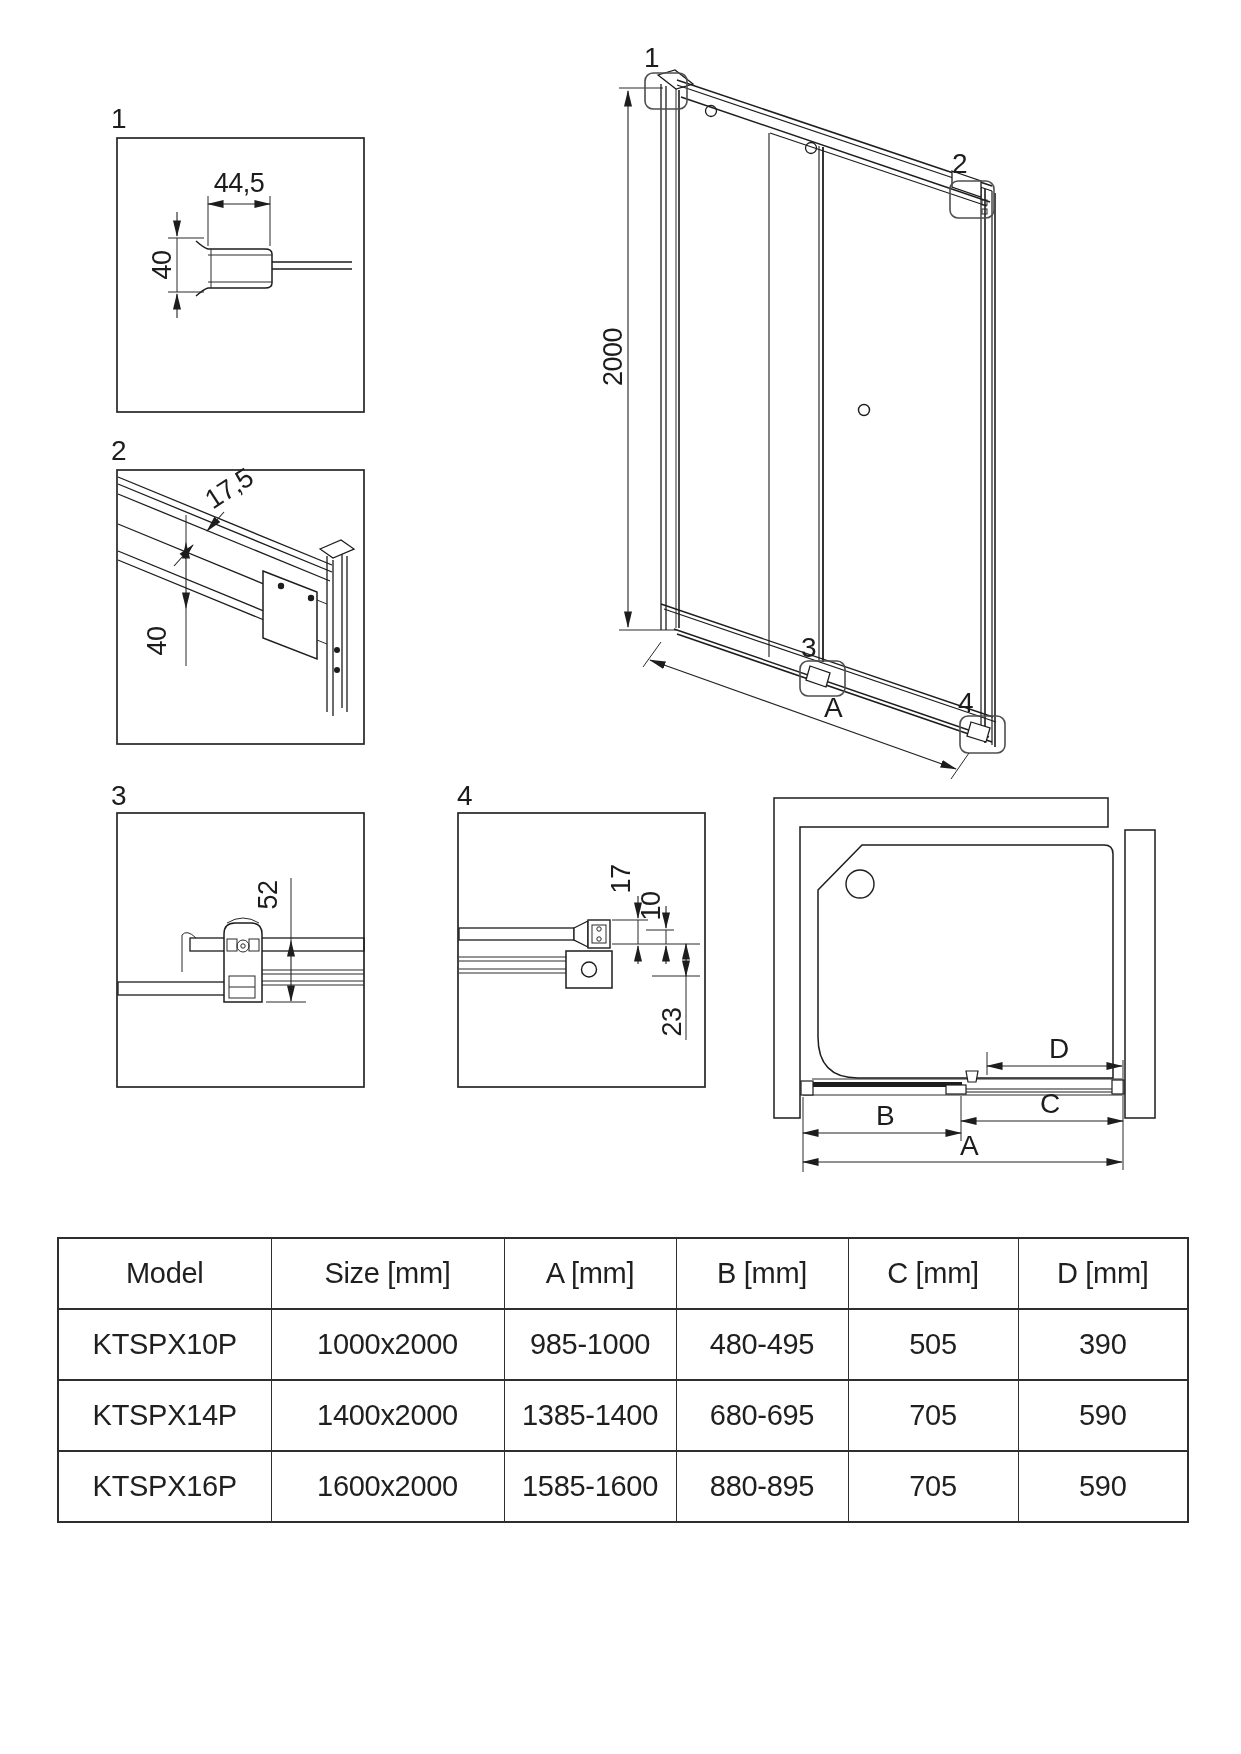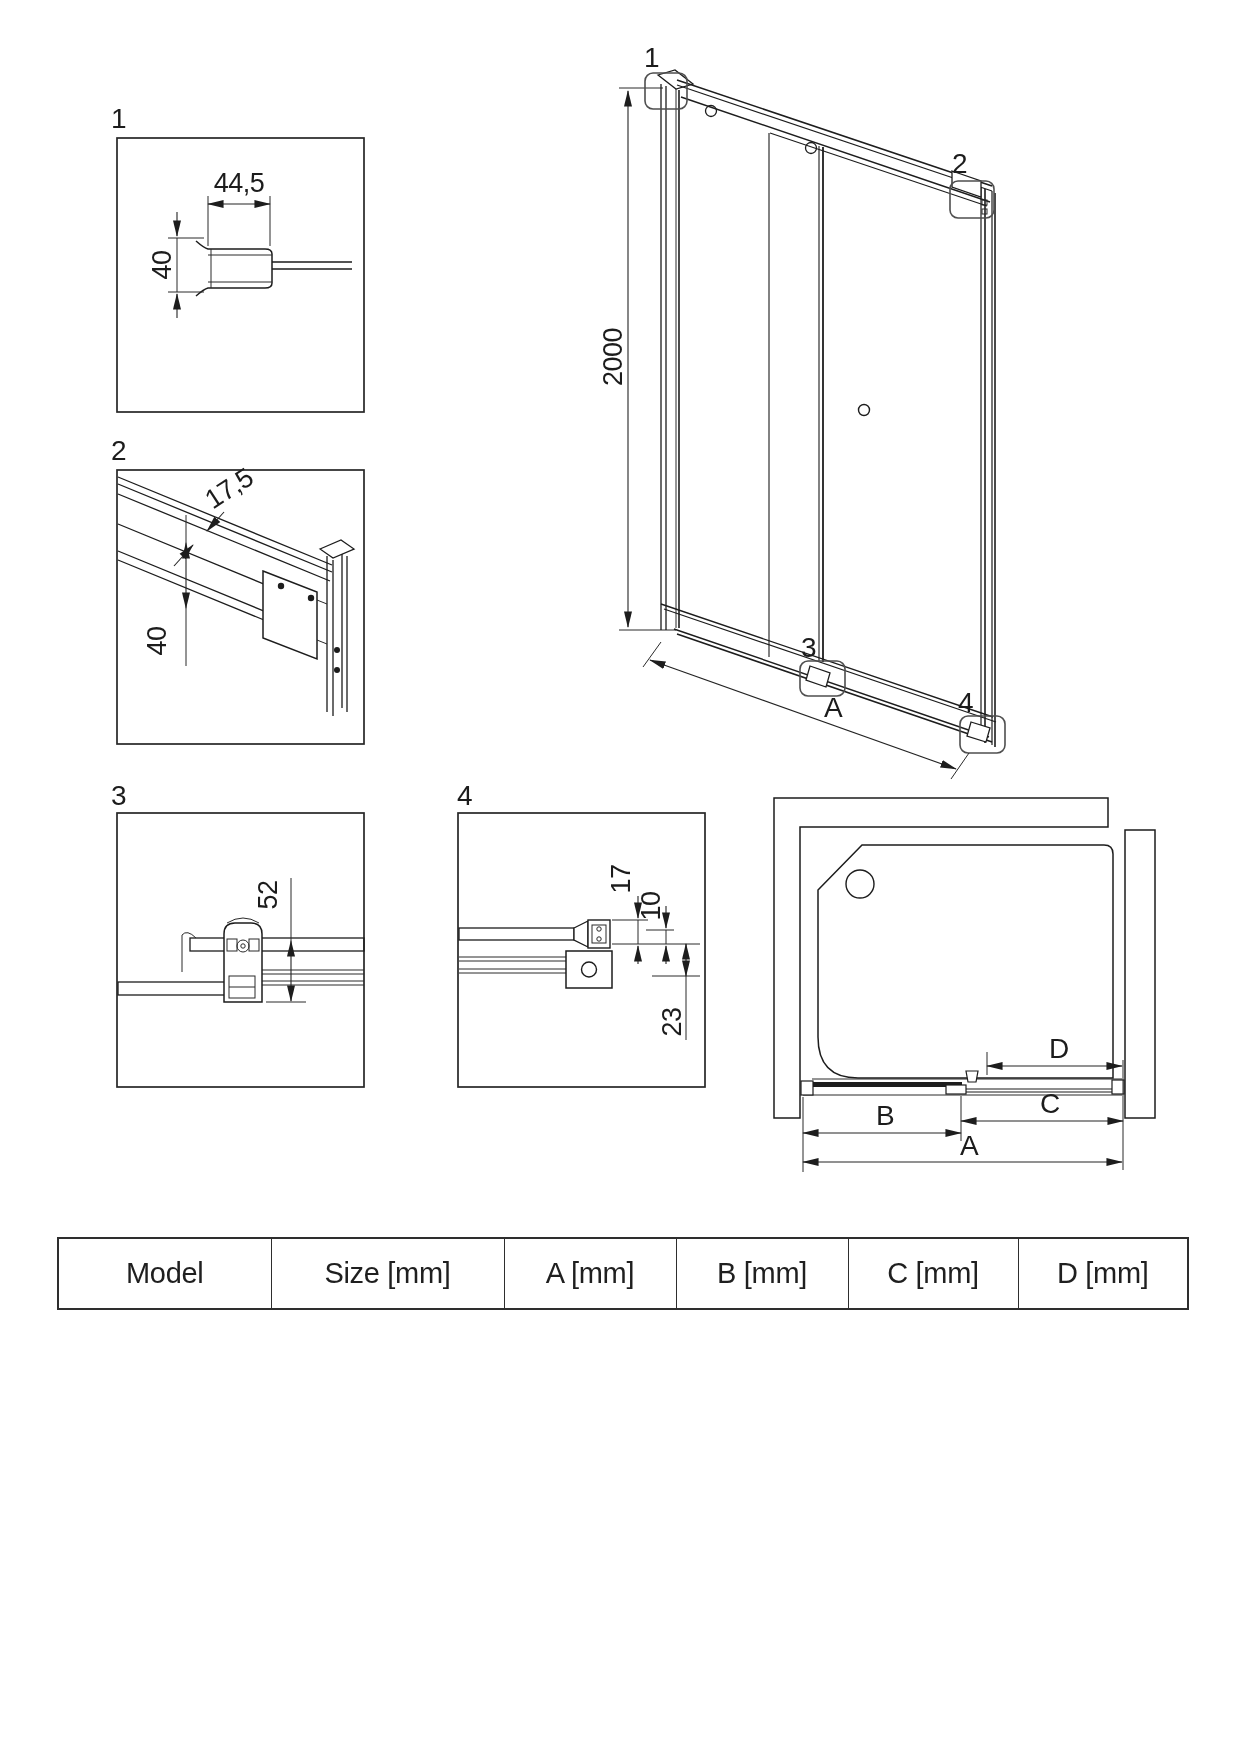--- a/index.html
+++ b/index.html
@@ -245,16 +245,40 @@
     <tr>
       <th>Model</th>
       <th>Size [mm]</th>
       <th>A [mm]</th>
       <th>B [mm]</th>
       <th>C [mm]</th>
       <th>D [mm]</th>
     </tr>
   </thead>
   <tbody>
+    <tr>
+      <td>KTSPX10P</td>
+      <td>1000x2000</td>
+      <td>985-1000</td>
+      <td>480-495</td>
+      <td>505</td>
+      <td>390</td>
+    </tr>
+    <tr>
+      <td>KTSPX14P</td>
+      <td>1400x2000</td>
+      <td>1385-1400</td>
+      <td>680-695</td>
+      <td>705</td>
+      <td>590</td>
+    </tr>
+    <tr>
+      <td>KTSPX16P</td>
+      <td>1600x2000</td>
+      <td>1585-1600</td>
+      <td>880-895</td>
+      <td>705</td>
+      <td>590</td>
+    </tr>
   </tbody>
 </table>
 
 </div>
 
 </body></html>

